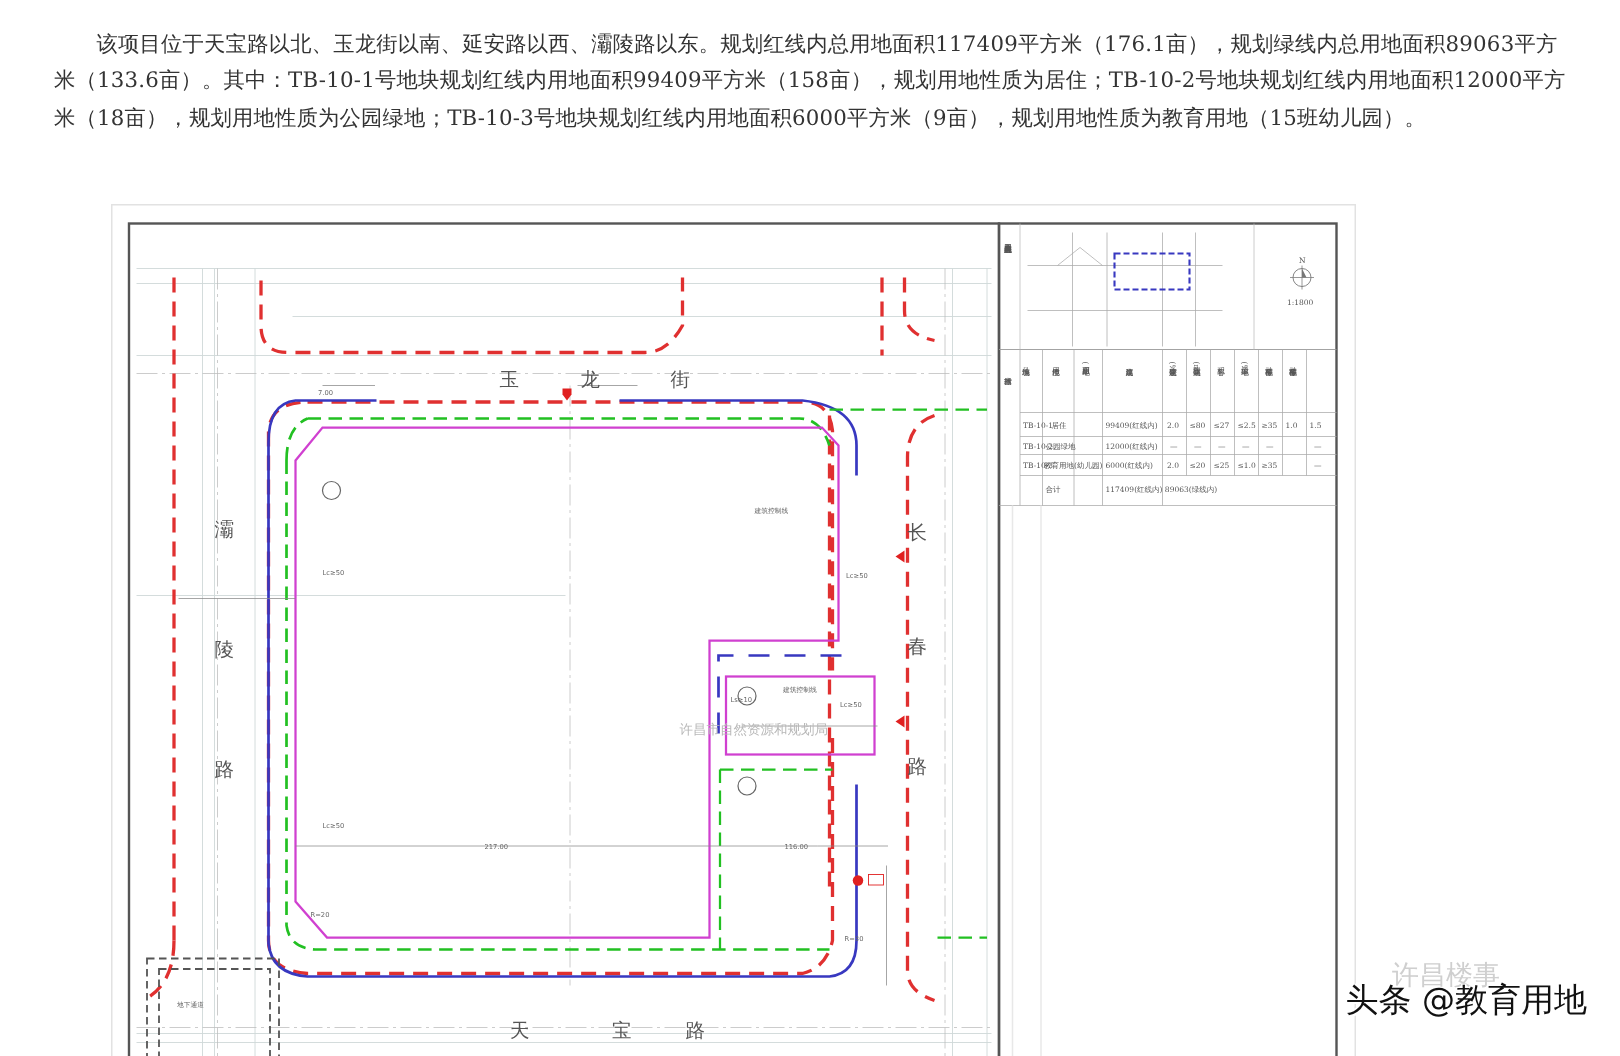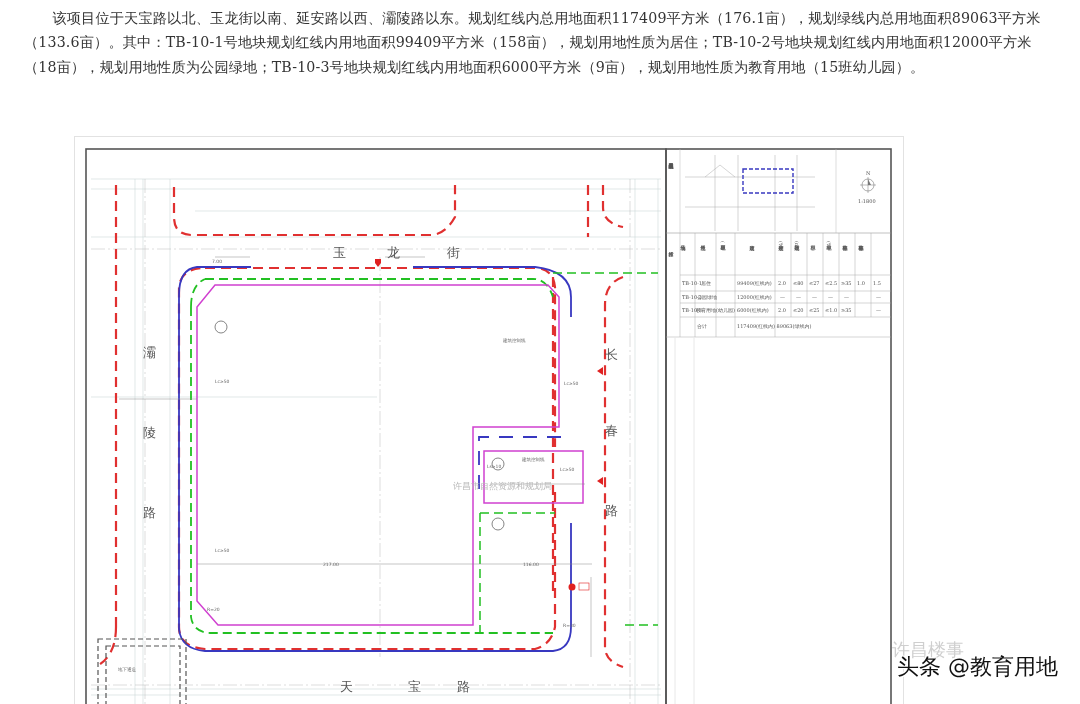--- a/index.html
+++ b/index.html
@@ -1,22 +1,22 @@
 <!DOCTYPE html>
 <html><head>
 <meta charset="utf-8">
 <style>
   html, body { margin:0; padding:0; background:#ffffff; }
   body { width:1080px; height:704px; overflow:hidden; position:relative; font-family:"DejaVu Serif","Liberation Serif",serif; }
   .intro { position:absolute; left:24px; top:6px; width:1040px; font-size:14.2px; line-height:24.4px; color:#333; letter-spacing:0.15px; }
-  .intro p { margin:0; text-indent:2em; }
+  .intro p { margin:12px; text-indent:2em; }
   .figure { position:absolute; left:74px; top:136px; width:828px; height:568px; border:1px solid #e2e2e2; background:#fff; }
   .figure svg { position:absolute; left:0; top:0; }
   .watermark { position:absolute; right:22px; top:652px; font-family:"DejaVu Sans",sans-serif; font-size:22px; color:#111; text-shadow:1px 1px 0 #fff, -1px -1px 0 #fff, 1px -1px 0 #fff, -1px 1px 0 #fff; }
-  .watermark-ghost { position:absolute; left:892px; top:638px; font-family:"DejaVu Sans",sans-serif; font-size:18px; color:#cfcfcf; }
+  .watermark-ghost { position:absolute; left:892px; top:638px; font-family:"DejaVu Sans",sans-serif; font-size:18px; color:#cfcfcf;padding-left:36px; }
   .road-label { font-family:"DejaVu Serif",serif; font-size:13px; fill:#555; }
   .tiny { font-family:"DejaVu Sans",sans-serif; font-size:4.5px; fill:#666; }
   .tbl { font-family:"DejaVu Serif",serif; font-size:5px; fill:#555; }
 </style>
 </head>
 <body>
 
 <div class="intro">
   <p>该项目位于天宝路以北、玉龙街以南、延安路以西、灞陵路以东。规划红线内总用地面积117409平方米（176.1亩），规划绿线内总用地面积89063平方米（133.6亩）。其中：TB-10-1号地块规划红线内用地面积99409平方米（158亩），规划用地性质为居住；TB-10-2号地块规划红线内用地面积12000平方米（18亩），规划用地性质为公园绿地；TB-10-3号地块规划红线内用地面积6000平方米（9亩），规划用地性质为教育用地（15班幼儿园）。</p>
 </div>

